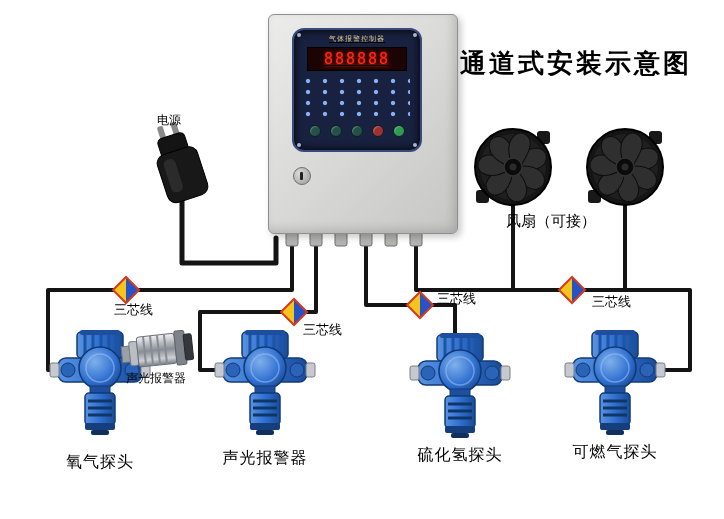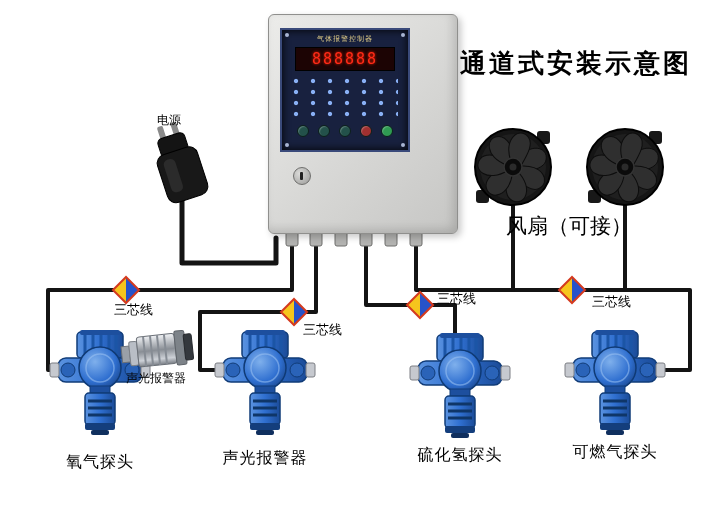--- a/index.html
+++ b/index.html
@@ -4,33 +4,33 @@
 <style>
   html,body{margin:0;padding:0;background:#fff;}
   .scene{position:relative;width:724px;height:519px;background:#ffffff;overflow:hidden;
          font-family:"Liberation Sans",sans-serif;}
   svg.diagram{position:absolute;left:0;top:0;}
 
   .lbl{position:absolute;color:#000;white-space:nowrap;}
   .title{left:460px;top:46px;font-size:26px;font-weight:600;letter-spacing:3px;
          font-family:"Liberation Serif","DejaVu Serif",serif;}
   .power-label{left:157px;top:112px;font-size:12px;}
-  .fan-label{left:506px;top:212px;font-size:21px;}
+  .fan-label{left:506px;top:212px;font-size:15px;}
   .alarm-label{left:126px;top:370px;font-size:12px;}
   .wire-label{font-size:13px;}
   .det-label{font-size:16px;letter-spacing:1px;transform:translateX(-50%);}
 
   
   .control-box{position:absolute;left:268px;top:14px;width:188px;height:218px;
     background:linear-gradient(135deg,#ececea 0%,#d7d7d5 55%,#c6c6c4 100%);
     border:1px solid #8f8f8d;border-radius:6px;
     box-shadow:inset -4px -4px 10px rgba(0,0,0,.14), 3px 3px 7px rgba(0,0,0,.22);}
-  .panel{position:absolute;left:11px;top:13px;width:126px;height:120px;
-    background:#18213f;border:2px solid #3a4a7a;border-radius:0;
-    box-shadow:inset 0 0 8px #000;}
+  .panel{position:absolute;left:23px;top:13px;width:126px;height:120px;
+    background:#18213f;border:2px solid #3a4a7a;border-radius:12px;
+    box-shadow:inset 0 0 8px #000;text-decoration:underline;}
   .screw{position:absolute;width:4px;height:4px;border-radius:50%;background:#a9b5d2;}
   .screw.tl{left:3px;top:3px}.screw.tr{right:3px;top:3px}
   .screw.bl{left:3px;bottom:3px}.screw.br{right:3px;bottom:3px}
   .panel-title{margin-top:4px;text-align:center;font-size:7px;color:#e6d189;letter-spacing:1px;}
   .led{margin:3px auto 0;width:98px;height:22px;background:#1c0404;border:1px solid #000;
     color:#ff2b18;font-family:"DejaVu Sans Mono","Liberation Mono",monospace;
     font-size:15px;line-height:22px;text-align:center;letter-spacing:2px;
     text-shadow:0 0 3px #ff2000;}
   .indicator-grid{margin:6px auto 0;width:106px;height:42px;
     background-image:radial-gradient(circle at 4px 4px,#8fb8ff 1.6px,rgba(0,0,0,0) 2.6px);

